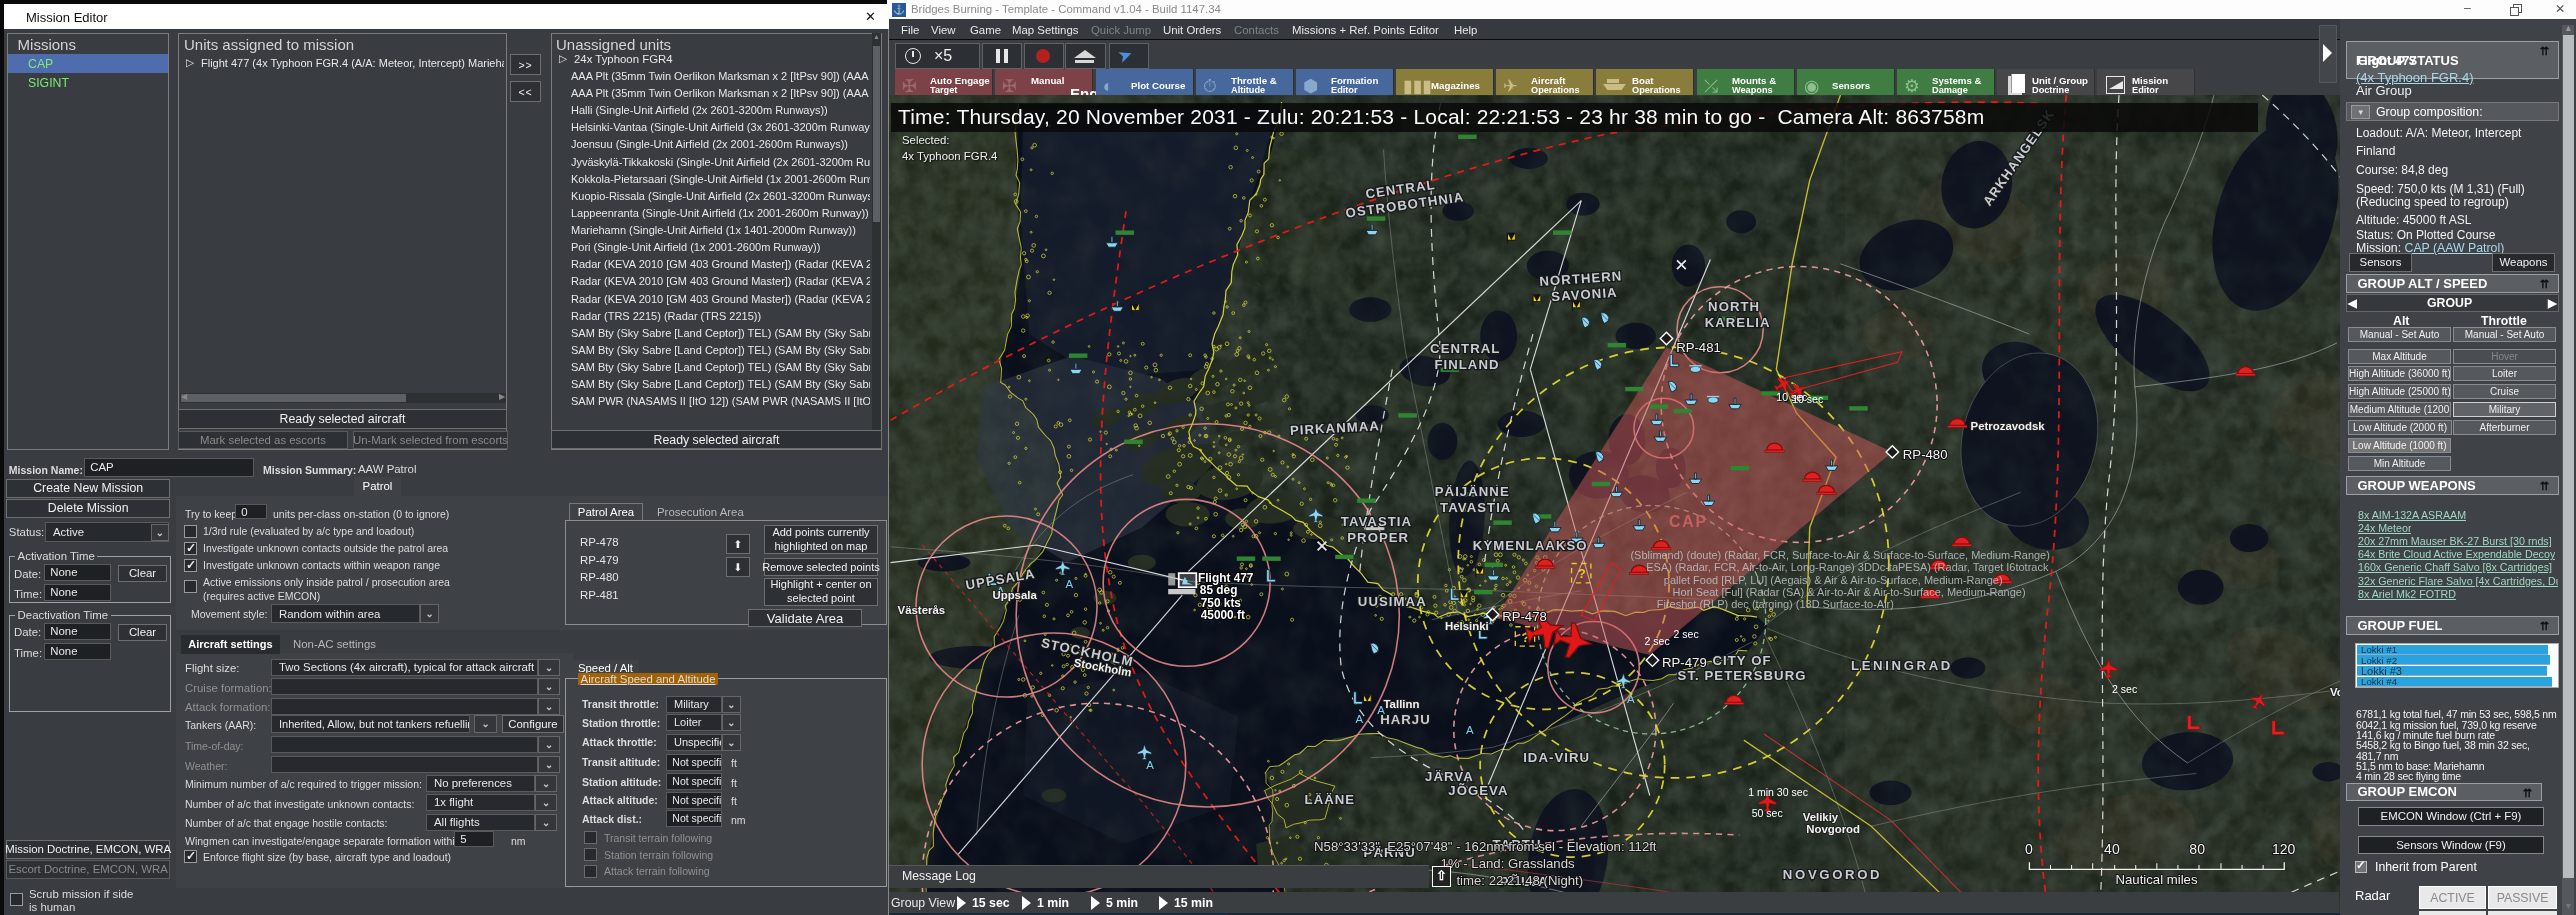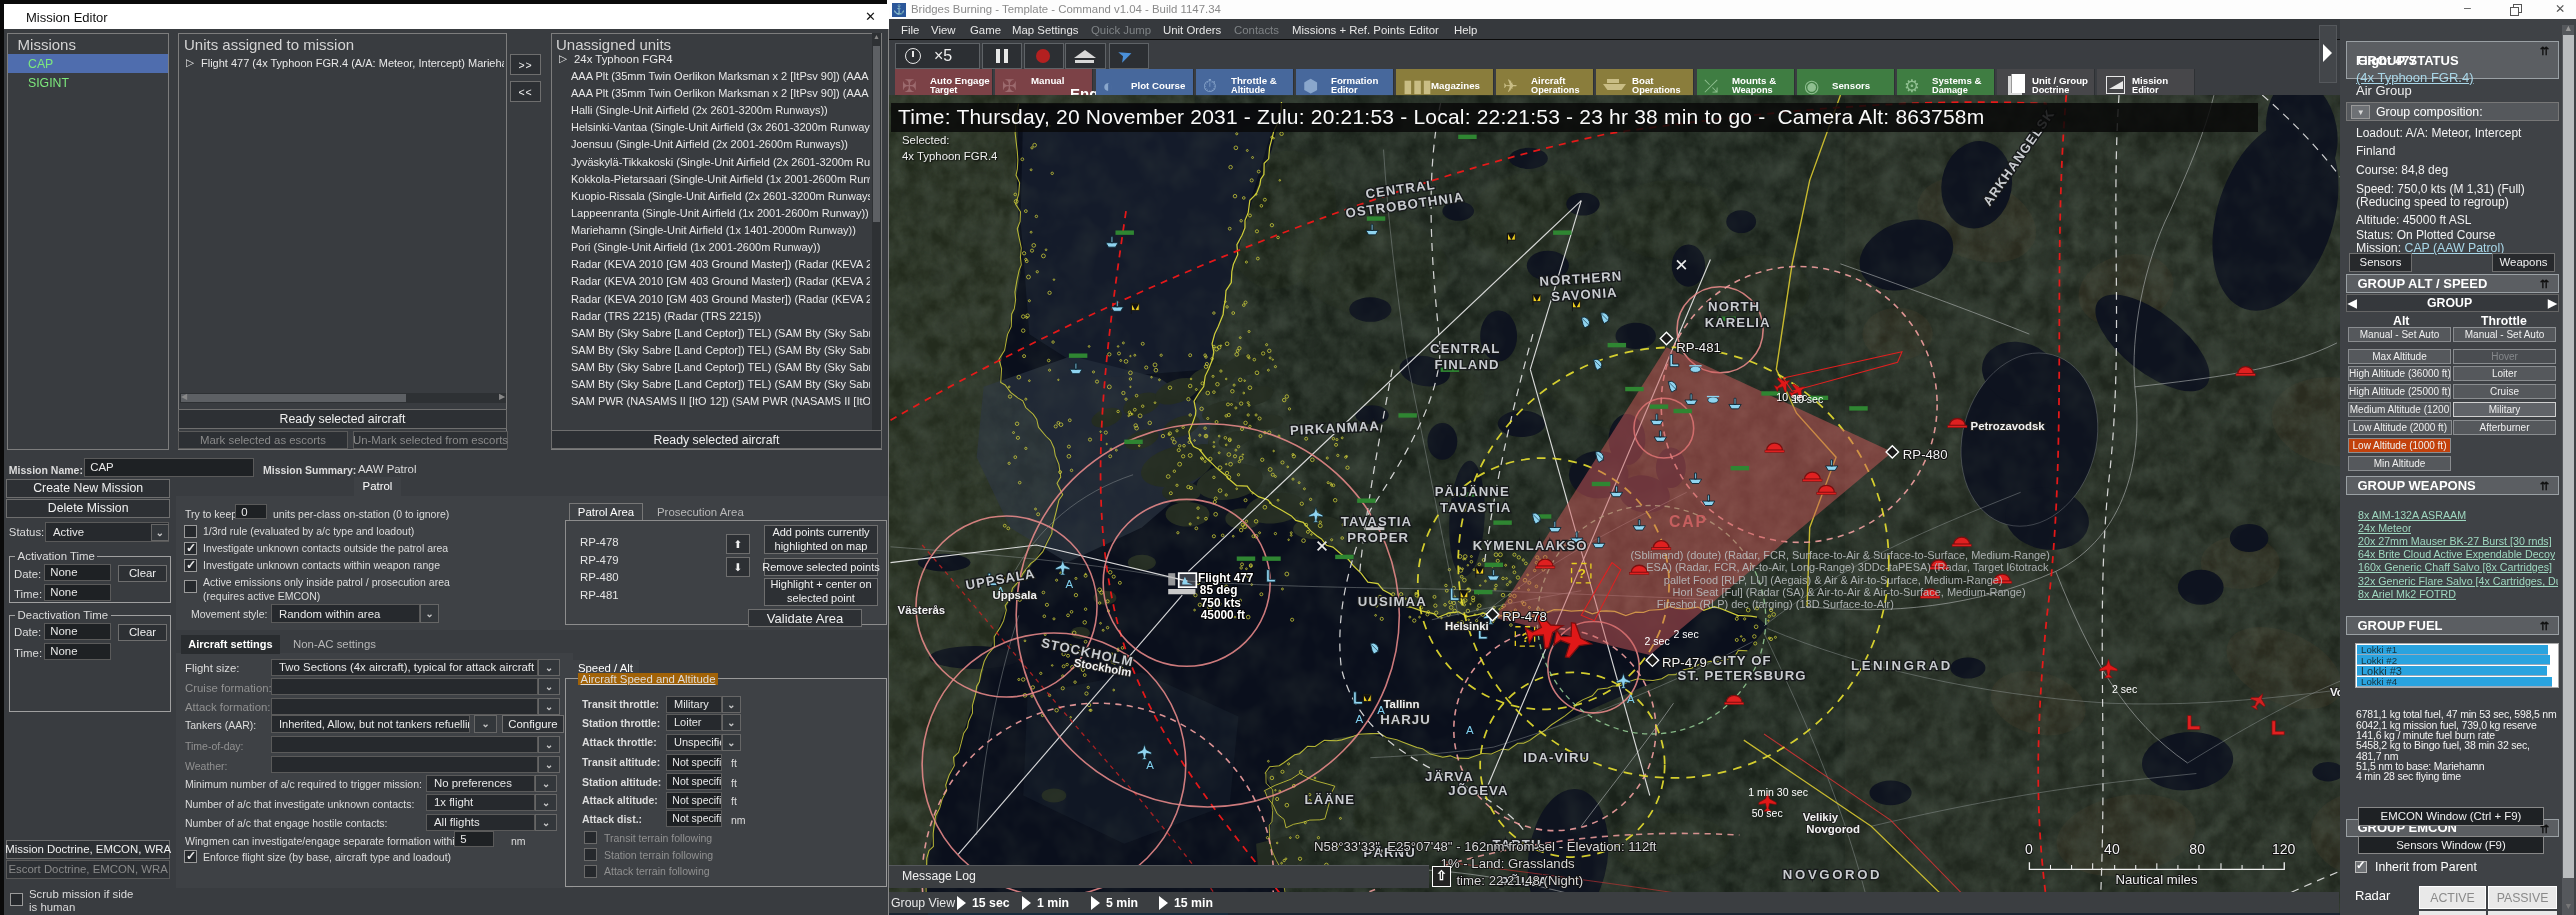--- a/index.html
+++ b/index.html
@@ -1202,21 +1202,21 @@
 <div class="ab" style="left:2348px;top:349px;width:103px;height:15px;background:#55585c;border:0.9px solid #8a8d90;color:#f0f0f0;font-size:10px;text-align:center;line-height:14px;overflow:hidden;white-space:nowrap;">Max Altitude</div>
 <div class="ab" style="left:2453px;top:349px;width:103px;height:15px;background:#4a4d51;border:0.9px solid #8a8d90;color:#85888b;font-size:10px;text-align:center;line-height:14px;overflow:hidden;white-space:nowrap;">Hover</div>
 <div class="ab" style="left:2348px;top:366px;width:103px;height:15px;background:#55585c;border:0.9px solid #8a8d90;color:#f0f0f0;font-size:10px;text-align:center;line-height:14px;overflow:hidden;white-space:nowrap;">High Altitude (36000 ft)</div>
 <div class="ab" style="left:2453px;top:366px;width:103px;height:15px;background:#55585c;border:0.9px solid #8a8d90;color:#f0f0f0;font-size:10px;text-align:center;line-height:14px;overflow:hidden;white-space:nowrap;">Loiter</div>
 <div class="ab" style="left:2348px;top:384px;width:103px;height:15px;background:#55585c;border:0.9px solid #8a8d90;color:#f0f0f0;font-size:10px;text-align:center;line-height:14px;overflow:hidden;white-space:nowrap;">High Altitude (25000 ft)</div>
 <div class="ab" style="left:2453px;top:384px;width:103px;height:15px;background:#55585c;border:0.9px solid #8a8d90;color:#f0f0f0;font-size:10px;text-align:center;line-height:14px;overflow:hidden;white-space:nowrap;">Cruise</div>
 <div class="ab" style="left:2348px;top:402px;width:103px;height:15px;background:#55585c;border:0.9px solid #8a8d90;color:#f0f0f0;font-size:10px;text-align:center;line-height:14px;overflow:hidden;white-space:nowrap;">Medium Altitude (1200</div>
 <div class="ab" style="left:2453px;top:402px;width:103px;height:15px;background:#606368;border:0.9px solid #d0d0d0;color:#f0f0f0;font-size:10px;text-align:center;line-height:14px;overflow:hidden;white-space:nowrap;">Military</div>
 <div class="ab" style="left:2348px;top:420px;width:104px;height:15px;background:#55585c;border:0.9px solid #8a8d90;color:#f0f0f0;font-size:10px;text-align:center;line-height:14px;overflow:hidden;white-space:nowrap;">Low Altitude (2000 ft)</div>
 <div class="ab" style="left:2453px;top:420px;width:103px;height:15px;background:#55585c;border:0.9px solid #8a8d90;color:#f0f0f0;font-size:10px;text-align:center;line-height:14px;overflow:hidden;white-space:nowrap;">Afterburner</div>
-<div class="ab" style="left:2348px;top:438px;width:103px;height:15px;background:#c2410c;border:0.9px solid #8a8d90;color:#f0f0f0;font-size:10px;text-align:center;line-height:14px;overflow:hidden;white-space:nowrap;">Low Altitude (1000 ft)</div>
+<div class="ab" style="left:2348px;top:438px;width:103px;height:15px;background:#737373;border:0.9px solid #8a8d90;color:#f0f0f0;font-size:10px;text-align:center;line-height:14px;overflow:hidden;white-space:nowrap;">Low Altitude (1000 ft)</div>
 <div class="ab" style="left:2348px;top:456px;width:103px;height:15px;background:#55585c;border:0.9px solid #8a8d90;color:#f0f0f0;font-size:10px;text-align:center;line-height:14px;overflow:hidden;white-space:nowrap;">Min Altitude</div>
 <div class="hdr" style="left:2346px;top:476px;width:213px;height:18.5px;">GROUP WEAPONS<span class="chv">⇈</span></div>
 <div class="tx wlink" style="left:2358px;top:509px;font-size:10.7px;max-width:200px;overflow:hidden;">8x AIM-132A ASRAAM</div>
 <div class="tx wlink" style="left:2358px;top:522px;font-size:10.7px;max-width:200px;overflow:hidden;">24x Meteor</div>
 <div class="tx wlink" style="left:2358px;top:535px;font-size:10.7px;max-width:200px;overflow:hidden;">20x 27mm Mauser BK-27 Burst [30 rnds]</div>
 <div class="tx wlink" style="left:2358px;top:548px;font-size:10.7px;max-width:200px;overflow:hidden;">64x Brite Cloud Active Expendable Decoy</div>
 <div class="tx wlink" style="left:2358px;top:561px;font-size:10.7px;max-width:200px;overflow:hidden;">160x Generic Chaff Salvo [8x Cartridges]</div>
 <div class="tx wlink" style="left:2358px;top:575px;font-size:10.7px;max-width:200px;overflow:hidden;">32x Generic Flare Salvo [4x Cartridges, Dua</div>
 <div class="tx wlink" style="left:2358px;top:588px;font-size:10.7px;max-width:200px;overflow:hidden;">8x Ariel Mk2 FOTRD</div>
 <div class="hdr" style="left:2346px;top:616px;width:213px;height:18.5px;">GROUP FUEL<span class="chv">⇈</span></div>
@@ -1229,21 +1229,21 @@
 <div class="tx" style="left:2361px;top:665px;font-size:11px;color:#17323c;">Lokki #3</div>
 <div class="ab" style="left:2357px;top:677px;width:195px;height:9.7px;background:#29a3df;border-bottom:0.9px solid #9ab;"></div>
 <div class="tx" style="left:2361px;top:676px;font-size:9.7px;color:#17323c;">Lokki #4</div>
 <div class="tx" style="left:2356px;top:708px;font-size:10.5px;letter-spacing:-0.2px;color:#f2f2f2;">6781,1 kg total fuel, 47 min 53 sec, 598,5 nm</div>
 <div class="tx" style="left:2356px;top:719px;font-size:10.5px;letter-spacing:-0.2px;color:#f2f2f2;">6042,1 kg mission fuel, 739,0 kg reserve</div>
 <div class="tx" style="left:2356px;top:729px;font-size:10.5px;letter-spacing:-0.2px;color:#f2f2f2;">141,6 kg / minute fuel burn rate</div>
 <div class="tx" style="left:2356px;top:739px;font-size:10.5px;letter-spacing:-0.2px;color:#f2f2f2;">5458,2 kg to Bingo fuel, 38 min 32 sec,</div>
 <div class="tx" style="left:2356px;top:750px;font-size:10.5px;letter-spacing:-0.2px;color:#f2f2f2;">481,7 nm</div>
 <div class="tx" style="left:2356px;top:760px;font-size:10.5px;letter-spacing:-0.2px;color:#f2f2f2;">51,5 nm to base: Mariehamn</div>
 <div class="tx" style="left:2356px;top:770px;font-size:10.5px;letter-spacing:-0.2px;color:#f2f2f2;">4 min 28 sec flying time</div>
-<div class="hdr" style="left:2346px;top:783px;width:213px;height:17.6px;margin-top:36px;">GROUP EMCON<span class="chv">⇈</span></div>
+<div class="hdr" style="left:2346px;top:783px;width:196px;height:17.6px;">GROUP EMCON<span class="chv">⇈</span></div>
 <div class="ab" style="left:2358px;top:807px;width:186px;height:18.5px;background:#1e2124;border:0.9px solid #888;color:#f0f0f0;font-size:11.4px;text-align:center;line-height:17.6px;">EMCON Window (Ctrl + F9)</div>
 <div class="ab" style="left:2358px;top:836px;width:186px;height:17.6px;background:#1e2124;border:0.9px solid #888;color:#f0f0f0;font-size:11.4px;text-align:center;line-height:16.7px;">Sensors Window (F9)</div>
 <div class="ab" style="left:2355px;top:861px;width:12.3px;height:12.3px;background:#6e7175;border:0.9px solid #bbb;"></div>
 <div class="tx" style="left:2356px;top:858px;font-size:11.4px;color:#fff;font-weight:bold;">✓</div>
 <div class="tx" style="left:2375px;top:860px;font-size:12.3px;color:#fff;">Inherit from Parent</div>
 <div class="tx" style="left:2355px;top:888px;font-size:13px;color:#fff;">Radar</div>
 <div class="ab" style="left:2419px;top:886px;width:67px;height:23px;background:#e9e9e9;border:0.9px solid #fff;color:#8a8a8a;font-size:12.3px;text-align:center;line-height:22px;">ACTIVE</div>
 <div class="ab" style="left:2488px;top:886px;width:69px;height:23px;background:#e9e9e9;border:0.9px solid #fff;color:#8a8a8a;font-size:12.3px;text-align:center;line-height:22px;">PASSIVE</div>
 <div class="ab" style="left:2419px;top:911px;width:67px;height:4.4px;background:#e9e9e9;"></div>
 <div class="ab" style="left:2488px;top:911px;width:69px;height:4.4px;background:#e9e9e9;"></div>

